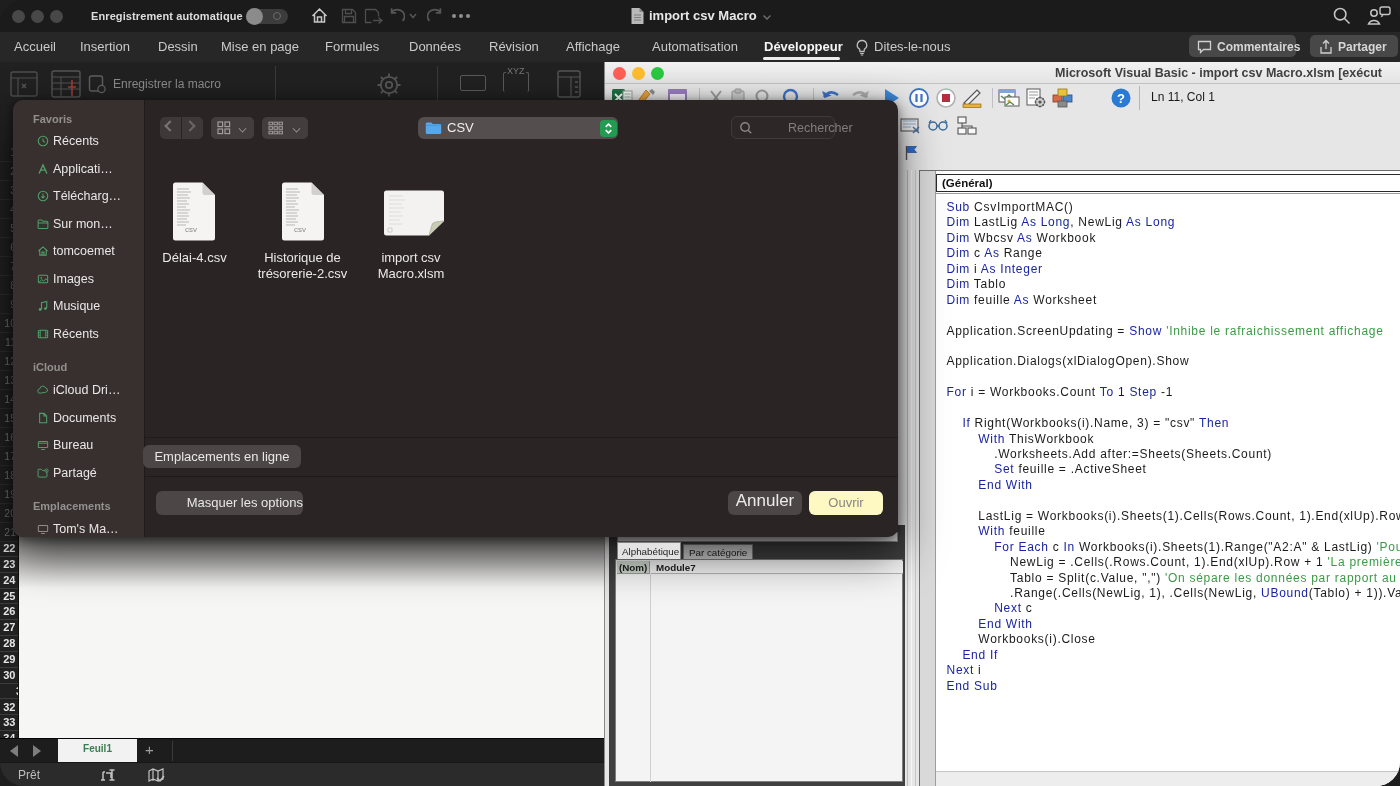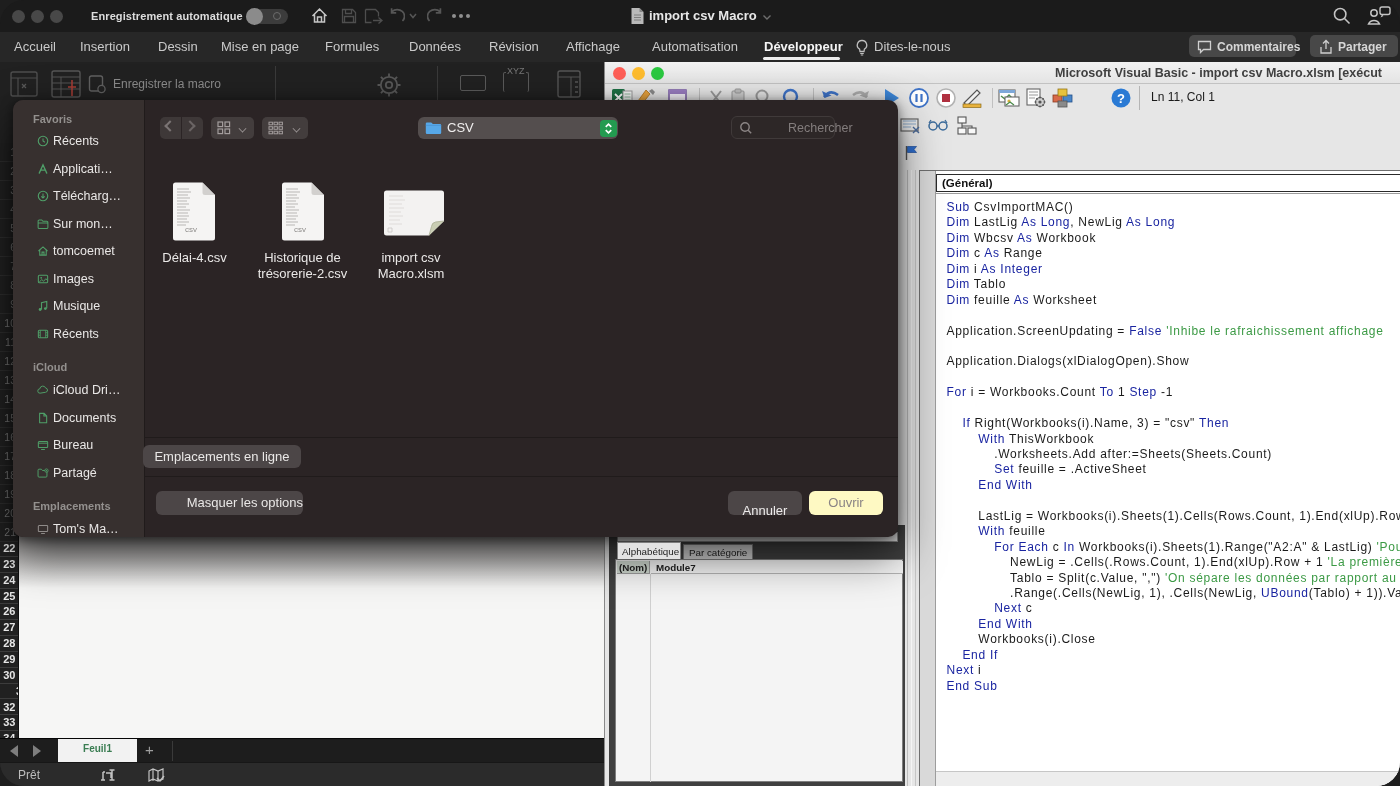--- a/index.html
+++ b/index.html
@@ -334,21 +334,21 @@
       <div class="abs" style="left:16px;top:22px;width:466px;height:1px;background:#9d9d9d;"></div>
       <div class="abs" id="code" style="left:16px;top:29px;width:466px;height:571px;overflow:hidden;font-size:12px;letter-spacing:0.72px;line-height:15.45px;color:#1b1b1b;">
         <div class="cl" style="padding-left:10.5px;"><span class="k">Sub</span> CsvImportMAC()</div>
         <div class="cl" style="padding-left:10.5px;"><span class="k">Dim</span> LastLig <span class="k">As Long</span>, NewLig <span class="k">As Long</span></div>
         <div class="cl" style="padding-left:10.5px;"><span class="k">Dim</span> Wbcsv <span class="k">As</span> Workbook</div>
         <div class="cl" style="padding-left:10.5px;"><span class="k">Dim</span> c <span class="k">As</span> Range</div>
         <div class="cl" style="padding-left:10.5px;"><span class="k">Dim</span> i <span class="k">As Integer</span></div>
         <div class="cl" style="padding-left:10.5px;"><span class="k">Dim</span> Tablo</div>
         <div class="cl" style="padding-left:10.5px;"><span class="k">Dim</span> feuille <span class="k">As</span> Worksheet</div>
         <div class="cl" style="padding-left:10.5px;"></div>
-        <div class="cl" style="padding-left:10.5px;">Application.ScreenUpdating = <span class="k">False</span> <span class="c">'Inhibe le rafraichissement affichage</span></div>
+        <div class="cl" style="padding-left:10.5px;">Application.ScreenUpdating = <span class="k">Show</span> <span class="c">'Inhibe le rafraichissement affichage</span></div>
         <div class="cl" style="padding-left:10.5px;"></div>
         <div class="cl" style="padding-left:10.5px;">Application.Dialogs(xlDialogOpen).Show</div>
         <div class="cl" style="padding-left:10.5px;"></div>
         <div class="cl" style="padding-left:10.5px;"><span class="k">For</span> i = Workbooks.Count <span class="k">To</span> 1 <span class="k">Step</span> -1</div>
         <div class="cl" style="padding-left:10.5px;"></div>
         <div class="cl" style="padding-left:26.4px;"><span class="k">If</span> Right(Workbooks(i).Name, 3) = "csv" <span class="k">Then</span></div>
         <div class="cl" style="padding-left:42.3px;"><span class="k">With</span> ThisWorkbook</div>
         <div class="cl" style="padding-left:58.2px;">.Worksheets.Add after:=Sheets(Sheets.Count)</div>
         <div class="cl" style="padding-left:58.2px;"><span class="k">Set</span> feuille = .ActiveSheet</div>
         <div class="cl" style="padding-left:42.3px;"><span class="k">End With</span></div>
@@ -577,20 +577,20 @@
 
     <div class="abs" style="left:132px;top:337px;width:753px;height:1px;background:#201b1b;"></div>
     <div class="abs" style="left:130px;top:345px;width:158px;height:23px;background:#4c4647;border-radius:6px;text-align:center;">
       <div style="font-size:13px;color:#e9e7e6;margin-top:3.5px;">Emplacements en ligne</div>
     </div>
     <div class="abs" style="left:132px;top:376px;width:753px;height:1px;background:#201b1b;"></div>
     <div class="abs" style="left:143px;top:391px;width:147px;height:24px;background:#4c4647;border-radius:6px;text-align:right;">
       <div style="font-size:13px;color:#e9e7e6;margin-top:4px;">Masquer les options</div>
     </div>
     <div class="abs" style="left:715px;top:391px;width:74px;height:24px;background:#4c4647;border-radius:6px;text-align:center;">
-      <div style="font-size:13px;color:#eceaea;margin-top:12px;">Annuler</div>
+      <div style="font-size:17px;color:#eceaea;margin-top:0;">Annuler</div>
     </div>
     <div class="abs" style="left:796px;top:391px;width:74px;height:24px;background:#fef9c3;border-radius:6px;text-align:center;">
       <div style="font-size:13px;color:#8a8485;margin-top:4px;">Ouvrir</div>
     </div>
   </div>
 
 </div>
 
 </body></html>

